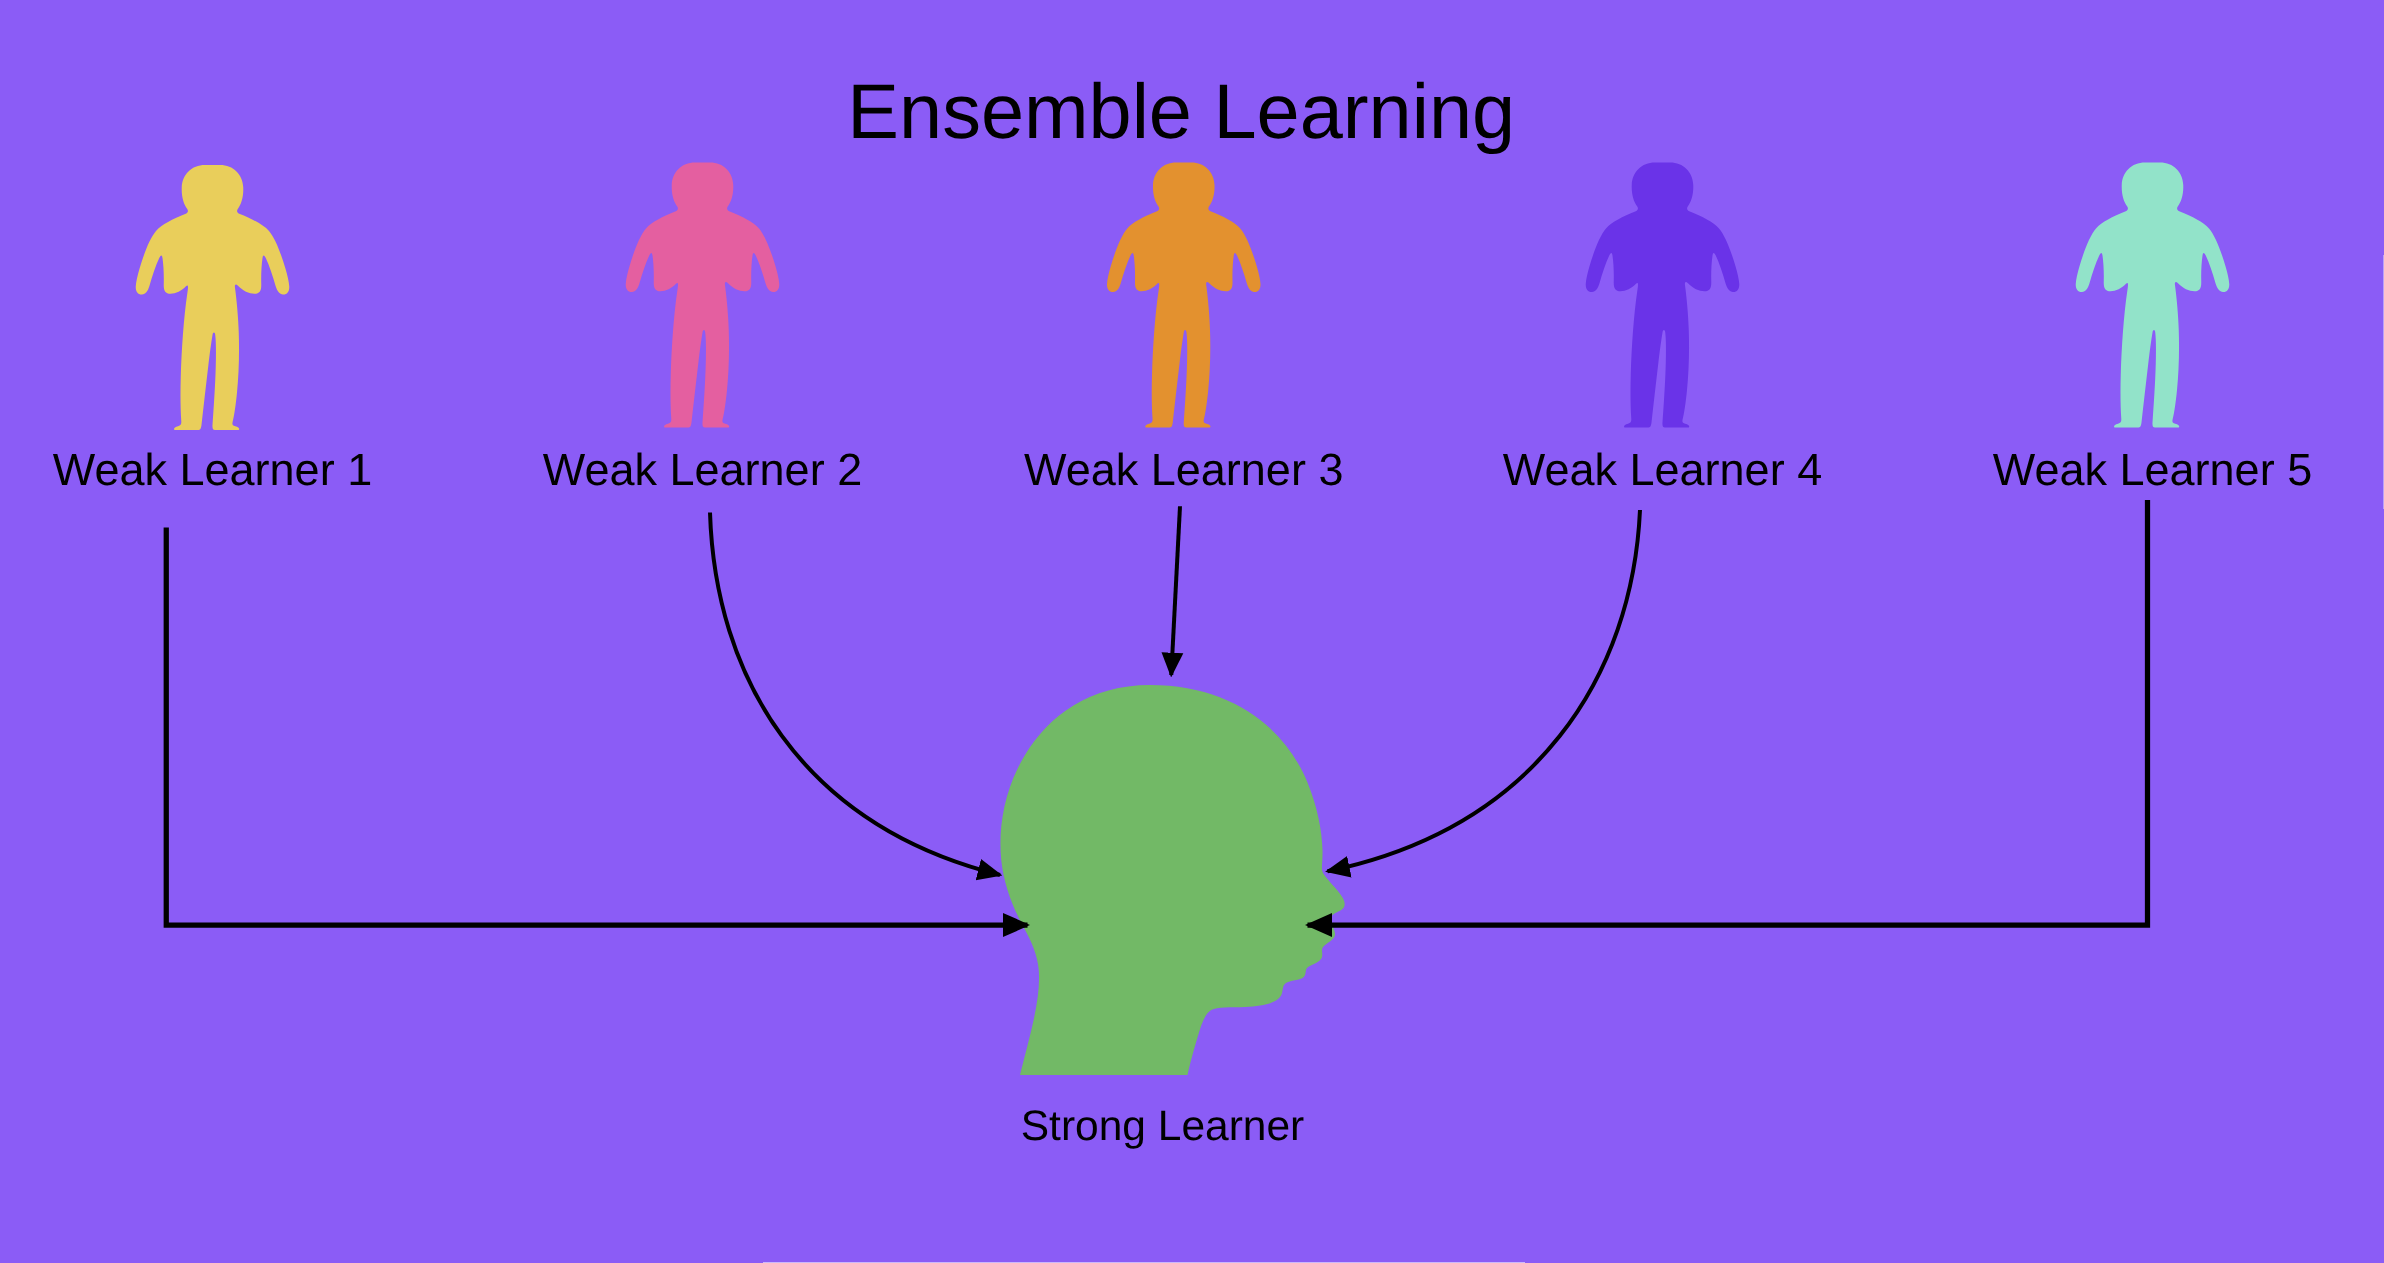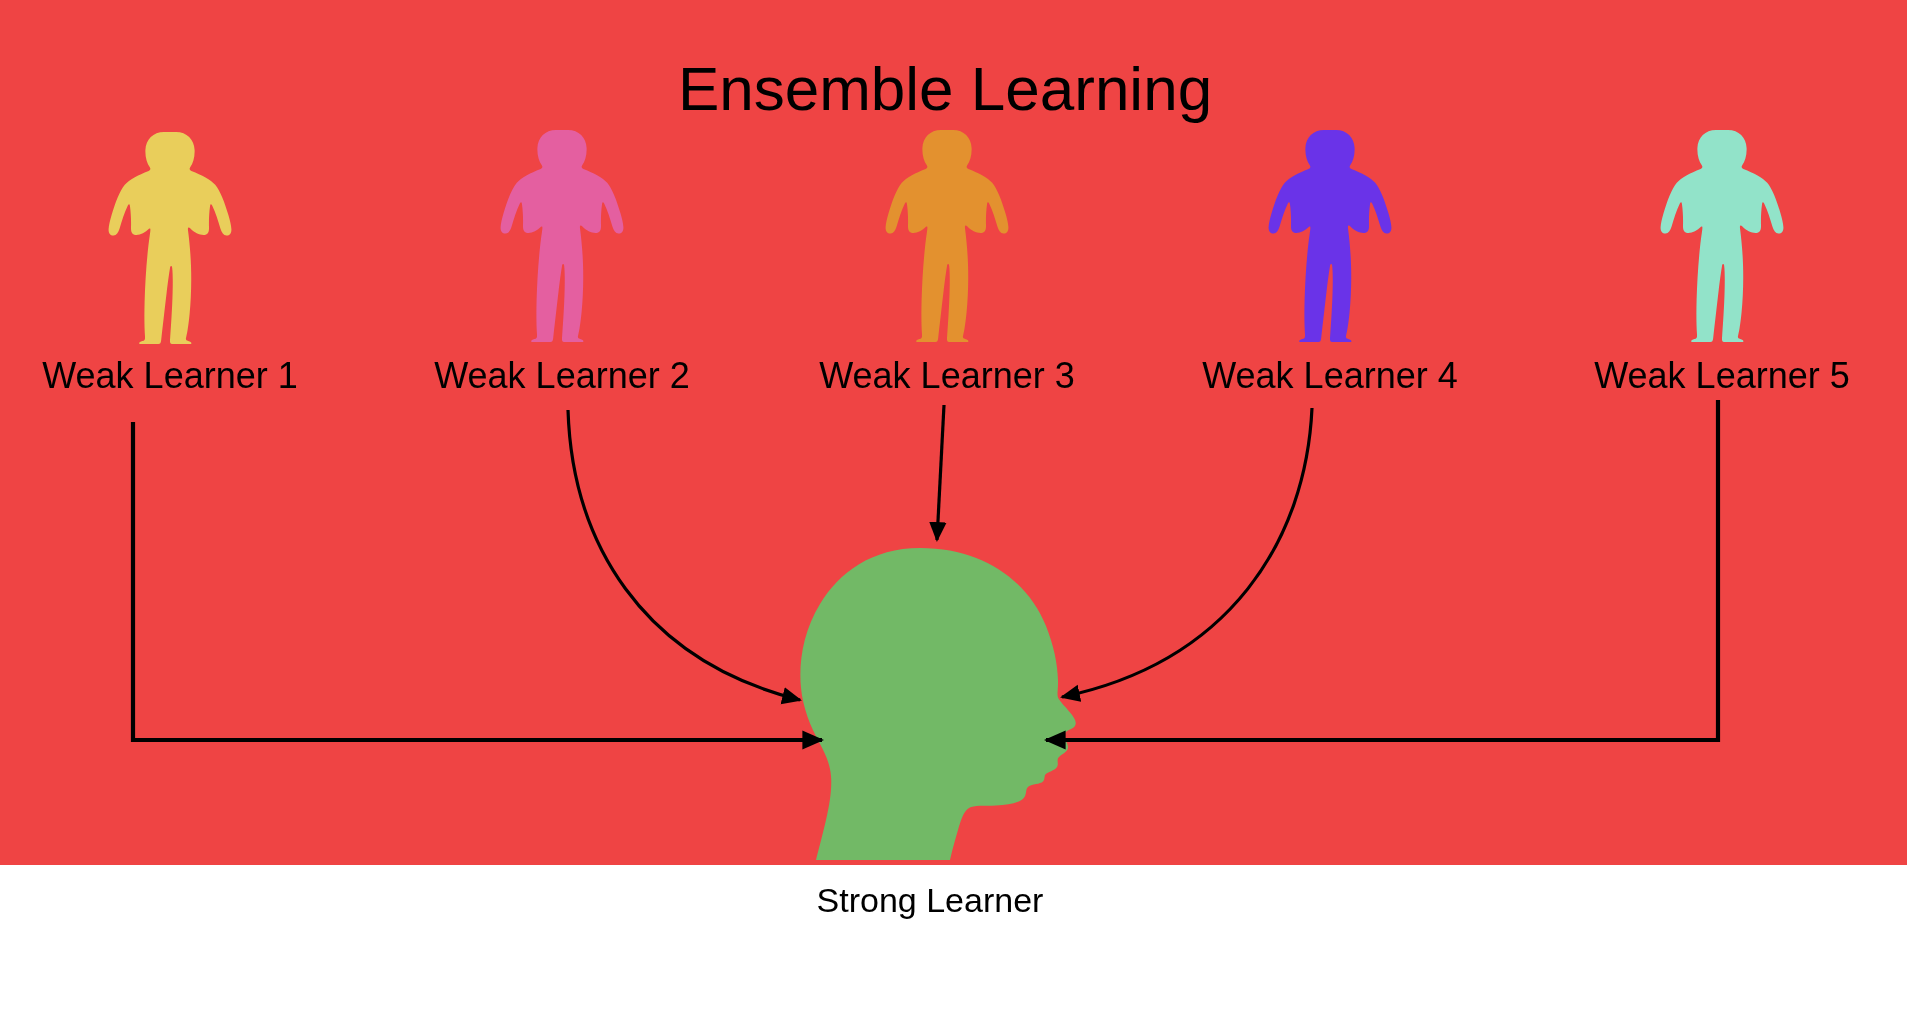--- a/index.html
+++ b/index.html
@@ -9,22 +9,22 @@
   }
   body {
     width: 1907px;
     height: 1010px;
     font-family: "Liberation Sans", sans-serif;
     overflow: hidden;
   }
   #diagram-root {
     position: relative;
     width: 1907px;
-    height: 865px;
-    background: #ef4444;
+    height: 1010px;
+    background: #8b5cf6;
   }
   svg.canvas {
     position: absolute;
     top: 0;
     left: 0;
     width: 1907px;
     height: 1010px;
     display: block;
   }
   .title-text {

